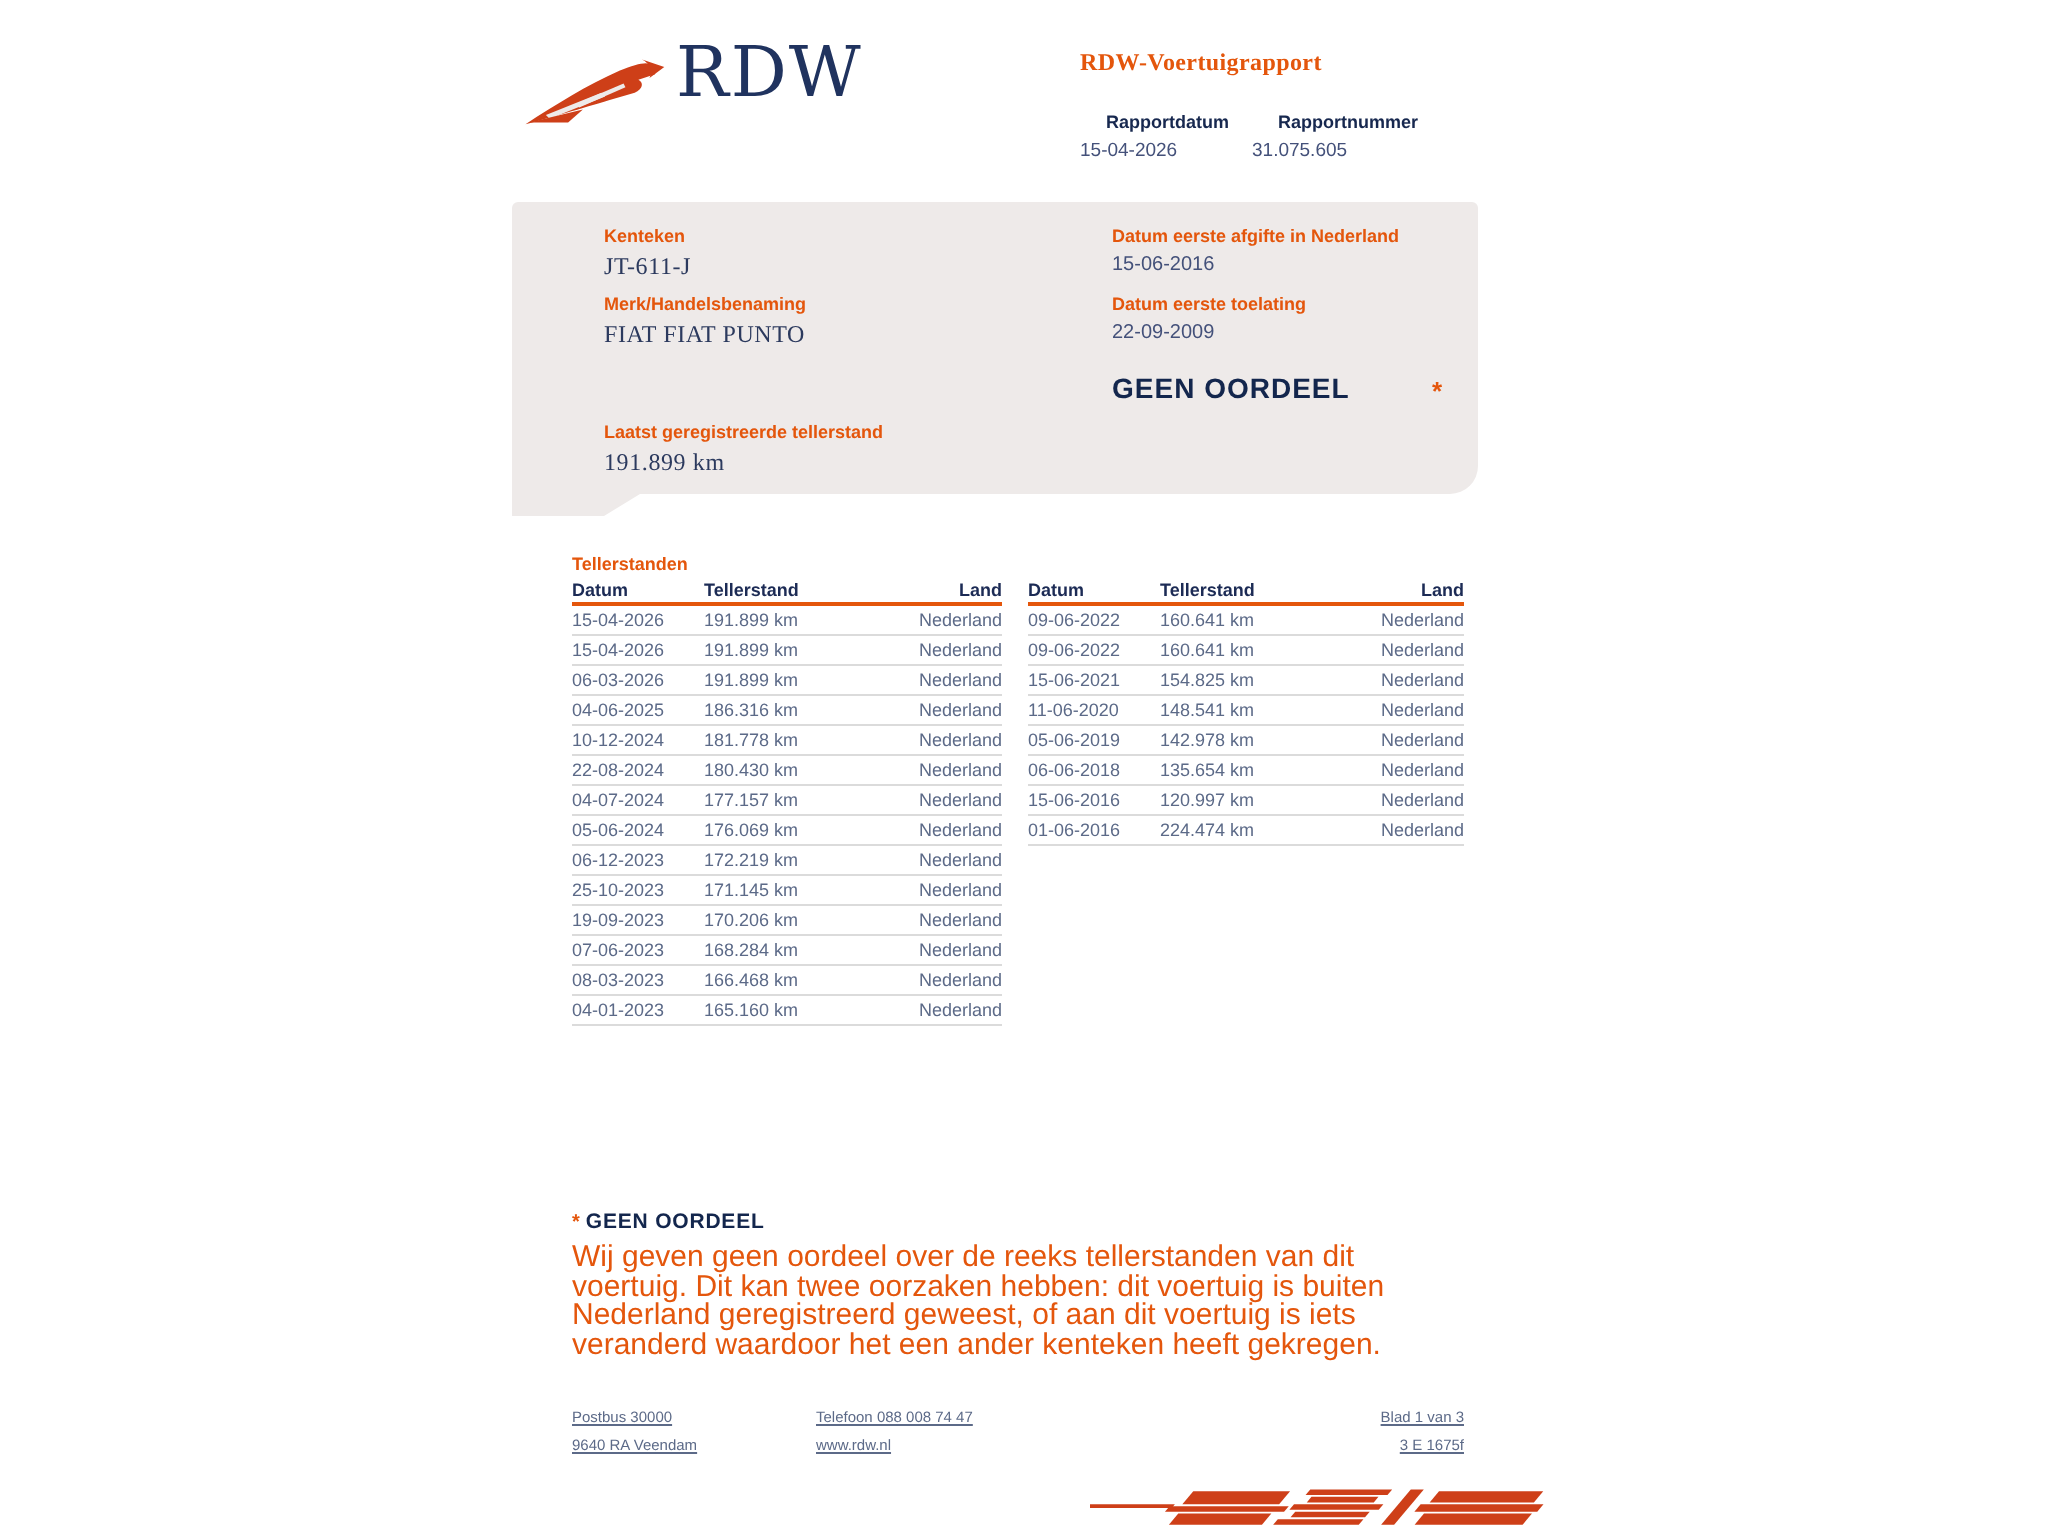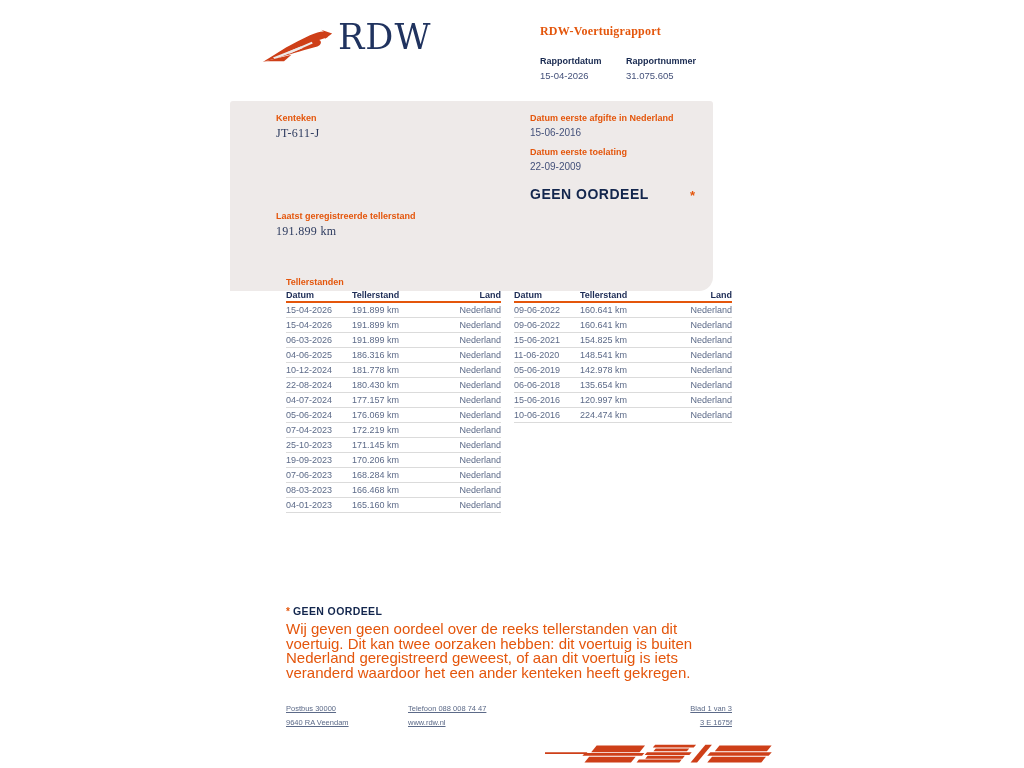--- a/index.html
+++ b/index.html
@@ -24,26 +24,26 @@
   .logo-text{
     font-family:"DejaVu Serif",serif;font-size:35px;color:#20335F;
     letter-spacing:1px;margin-left:4px;line-height:1;
   }
   .title{
     position:absolute;left:540px;top:24px;
     font-family:"Liberation Serif",serif;font-weight:bold;font-size:12px;
     color:var(--orange);letter-spacing:.2px;
   }
   .meta{position:absolute;left:540px;top:56px;display:flex;gap:22px;}
-  .meta-label{font-size:9px;font-weight:bold;color:var(--navy);display:block;}
+  .meta-label{font-size:9px;font-weight:bold;color:var(--navy);display:block;margin-left:13px;}
   .meta-value{font-size:9.5px;color:var(--value-navy);display:block;margin-top:4px;}
   .meta-col1{width:64px;}
   
   .vbox{
-    position:absolute;left:230px;top:101px;width:483px;height:190px;
+    position:absolute;left:256px;top:101px;width:483px;height:146px;
     background:var(--box-gray);border-radius:3px 3px 14px 0;
   }
   .vbox-tab{
     position:absolute;left:0;top:146px;width:64px;height:11px;background:var(--box-gray);
     clip-path:polygon(0 0,64px 0,46px 100%,0 100%);
   }
   .field{position:absolute;}
   .field-label{font-size:9px;font-weight:bold;color:var(--orange);display:block;}
   .field-value-serif{
     font-family:"Liberation Serif",serif;font-size:12px;color:var(--serif-navy);
@@ -124,20 +124,24 @@
       <span class="meta-value">31.075.605</span>
     </div>
   </div>
 
   <div class="vbox">
     <div class="vbox-tab"></div>
 
     <div class="field" style="left:46px;top:12px;">
       <span class="field-label">Kenteken</span>
       <span class="field-value-serif">JT-611-J</span>
+    </div>
+    <div class="field" style="left:46px;top:46px;">
+      <span class="field-label">Merk/Handelsbenaming</span>
+      <span class="field-value-serif">FIAT FIAT PUNTO</span>
     </div>
     <div class="field" style="left:46px;top:110px;">
       <span class="field-label">Laatst geregistreerde tellerstand</span>
       <span class="field-value-serif">191.899 km</span>
     </div>
 
     <div class="field" style="left:300px;top:12px;">
       <span class="field-label">Datum eerste afgifte in Nederland</span>
       <span class="field-value-sans">15-06-2016</span>
     </div>
@@ -193,21 +197,21 @@
           <span class="c-datum">04-07-2024</span>
           <span class="c-tell">177.157 km</span>
           <span class="c-land">Nederland</span>
         </div>
         <div class="trow">
           <span class="c-datum">05-06-2024</span>
           <span class="c-tell">176.069 km</span>
           <span class="c-land">Nederland</span>
         </div>
         <div class="trow">
-          <span class="c-datum">07-04-2023</span>
+          <span class="c-datum">06-12-2023</span>
           <span class="c-tell">172.219 km</span>
           <span class="c-land">Nederland</span>
         </div>
         <div class="trow">
           <span class="c-datum">25-10-2023</span>
           <span class="c-tell">171.145 km</span>
           <span class="c-land">Nederland</span>
         </div>
         <div class="trow">
           <span class="c-datum">19-09-2023</span>
@@ -265,21 +269,21 @@
           <span class="c-datum">06-06-2018</span>
           <span class="c-tell">135.654 km</span>
           <span class="c-land">Nederland</span>
         </div>
         <div class="trow">
           <span class="c-datum">15-06-2016</span>
           <span class="c-tell">120.997 km</span>
           <span class="c-land">Nederland</span>
         </div>
         <div class="trow">
-          <span class="c-datum">10-06-2016</span>
+          <span class="c-datum">01-06-2016</span>
           <span class="c-tell">224.474 km</span>
           <span class="c-land">Nederland</span>
         </div>
       </div>
   </div>
 
   <div class="footnote">
     <div class="footnote-head">
       <span class="footnote-star">*</span>
       <span class="footnote-title">GEEN OORDEEL</span>

